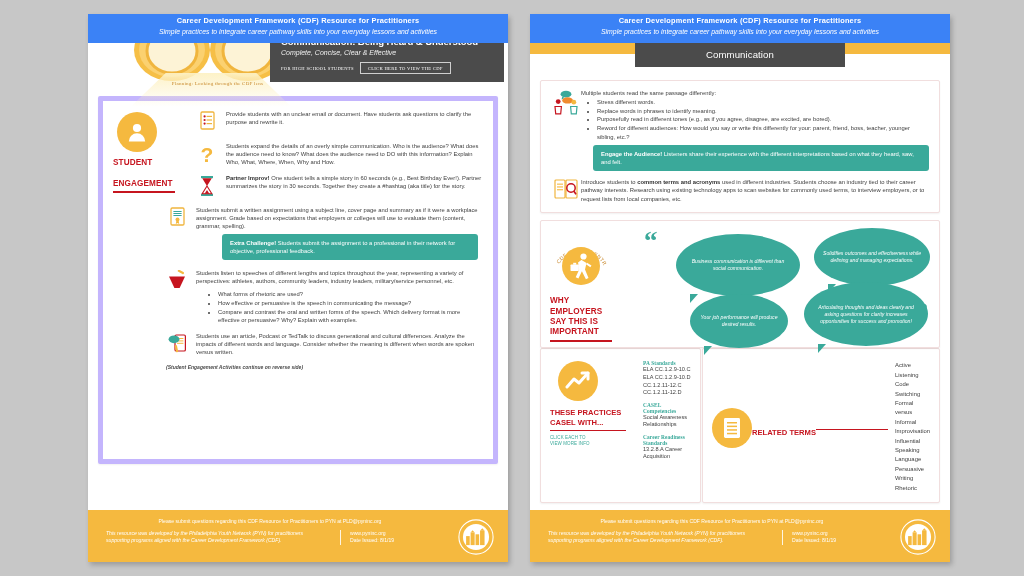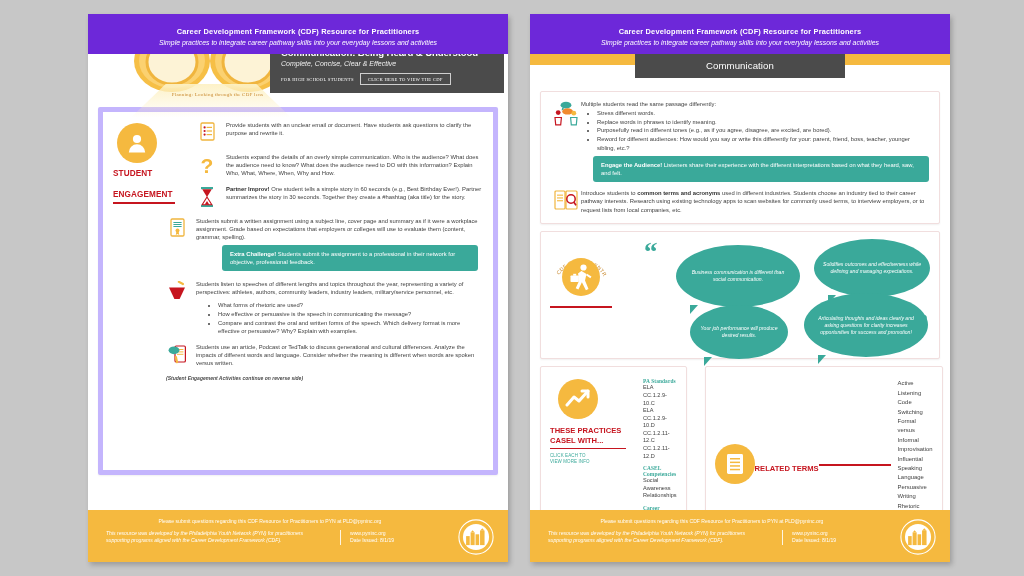--- a/index.html
+++ b/index.html
@@ -15,21 +15,21 @@
   .page{
     position:absolute;top:14px;width:420px;height:548px;
     background:#ffffff;
     box-shadow:2px 3px 5px rgba(0,0,0,.22);
     overflow:hidden;
   }
   .page.left{left:88px;}
   .page.right{left:530px;}
 
   
-  .hdr{background:#6d28d9;padding:13px 0 8px;text-align:center;position:relative;z-index:4;}
+  .hdr{background:#3b82f6;padding:2px 0 8px;text-align:center;position:relative;z-index:4;}
   .hdr-title{color:#fff;font-size:7.4px;font-weight:bold;letter-spacing:.2px;}
   .hdr-sub{color:#fff;font-size:6.9px;font-style:italic;margin-top:2.5px;}
 
   .goldband{height:11px;background:#f5b93f;position:relative;z-index:1;}
 
   
   .hero{position:relative;height:62px;background:#fff;margin-top:-11px;z-index:2;}
   .heroband{position:absolute;left:0;top:0;width:100%;height:11px;background:#f5b93f;}
   .glasses{position:absolute;left:22px;top:-16px;width:200px;height:74px;}
   .glassescap{
@@ -101,21 +101,21 @@
 
   
   .commbar{
     position:relative;z-index:5;width:210px;margin:-11px auto 0;background:#4b4b4b;color:#fff;
     text-align:center;font-size:9.6px;padding:6px 0 7px;letter-spacing:.1px;
   }
   .rpad{padding:0 10px;}
   .rcard{background:#fff;border:1px solid #f1dede;border-radius:2px;box-shadow:0 1px 2px rgba(0,0,0,.06);}
   .rc1{margin-top:13px;padding:8px 10px 9px;}
   .rc2{margin-top:7px;padding:7px 9px 8px;height:128px;box-sizing:border-box;position:relative;}
-  .rc3row{display:flex;gap:18px;margin-top:7px;}
+  .rc3row{display:flex;gap:1px;}
   .rc3{flex:1;padding:8px 9px 9px;min-height:108px;box-sizing:border-box;display:flex;gap:7px;}
 
   .emp-left{flex:0 0 84px;position:relative;padding-top:2px;}
   .emp-name{color:#c6151f;font-weight:bold;font-size:8.2px;line-height:10.2px;margin-top:6px;letter-spacing:.1px;}
   .emp-rule{width:62px;height:1.6px;background:#c6151f;margin-top:3px;}
   .bubbles{flex:1;position:relative;}
   .bub{
     position:absolute;background:#3aa99a;color:#fff;border-radius:50%;
     display:flex;align-items:center;justify-content:center;text-align:center;
     font-size:5.1px;line-height:7px;font-style:italic;padding:4px 9px;box-sizing:border-box;
@@ -394,20 +394,26 @@
                 <textPath href="#arcp" startOffset="4%">CDF CAREER ENTRY READINESS</textPath>
               </text>
               <circle cx="31" cy="36" r="19" fill="#f5b93f"></circle>
               <circle cx="33.5" cy="26.5" r="3.1" fill="#fff"></circle>
               <path d="M31.5 30 l5 3 -1.5 6.5 3.5 8.5 -2.6 1.2 -4-8 -3.5 7.2 -2.7-1.1 3.4-7.6 -1-7.2z" fill="#fff"></path>
               <path d="M36.5 33.5 l4.4 2.8" stroke="#fff" stroke-width="2" fill="none"></path>
               <rect x="20.5" y="34.5" width="8.4" height="6.6" rx="0.8" fill="#fff"></rect>
               <rect x="23.2" y="32.8" width="3" height="1.9" fill="#fff"></rect>
               <path d="M29 33.6 l3 -2.6" stroke="#fff" stroke-width="2" fill="none"></path>
             </svg>
+            <div class="emp-name" style="margin-top:4px">
+              <span>WHY</span><br>
+              <span>EMPLOYERS</span><br>
+              <span>SAY THIS IS</span><br>
+              <span>IMPORTANT</span>
+            </div>
             <div class="emp-rule"></div>
           </div>
 
           <div class="bubbles">
             <div class="qmark" style="left:10px;top:0">“</div>
             <div class="qmark" style="right:2px;bottom:12px">”</div>
 
             <div class="bub" style="left:42px;top:6px;width:124px;height:62px">Business communication is different than social communication.</div>
             <div class="bub" style="left:180px;top:0px;width:116px;height:58px">Solidifies outcomes and effectiveness while defining and managing expectations.</div>
             <div class="bub" style="left:56px;top:66px;width:98px;height:54px">Your job performance will produce desired results.</div>

